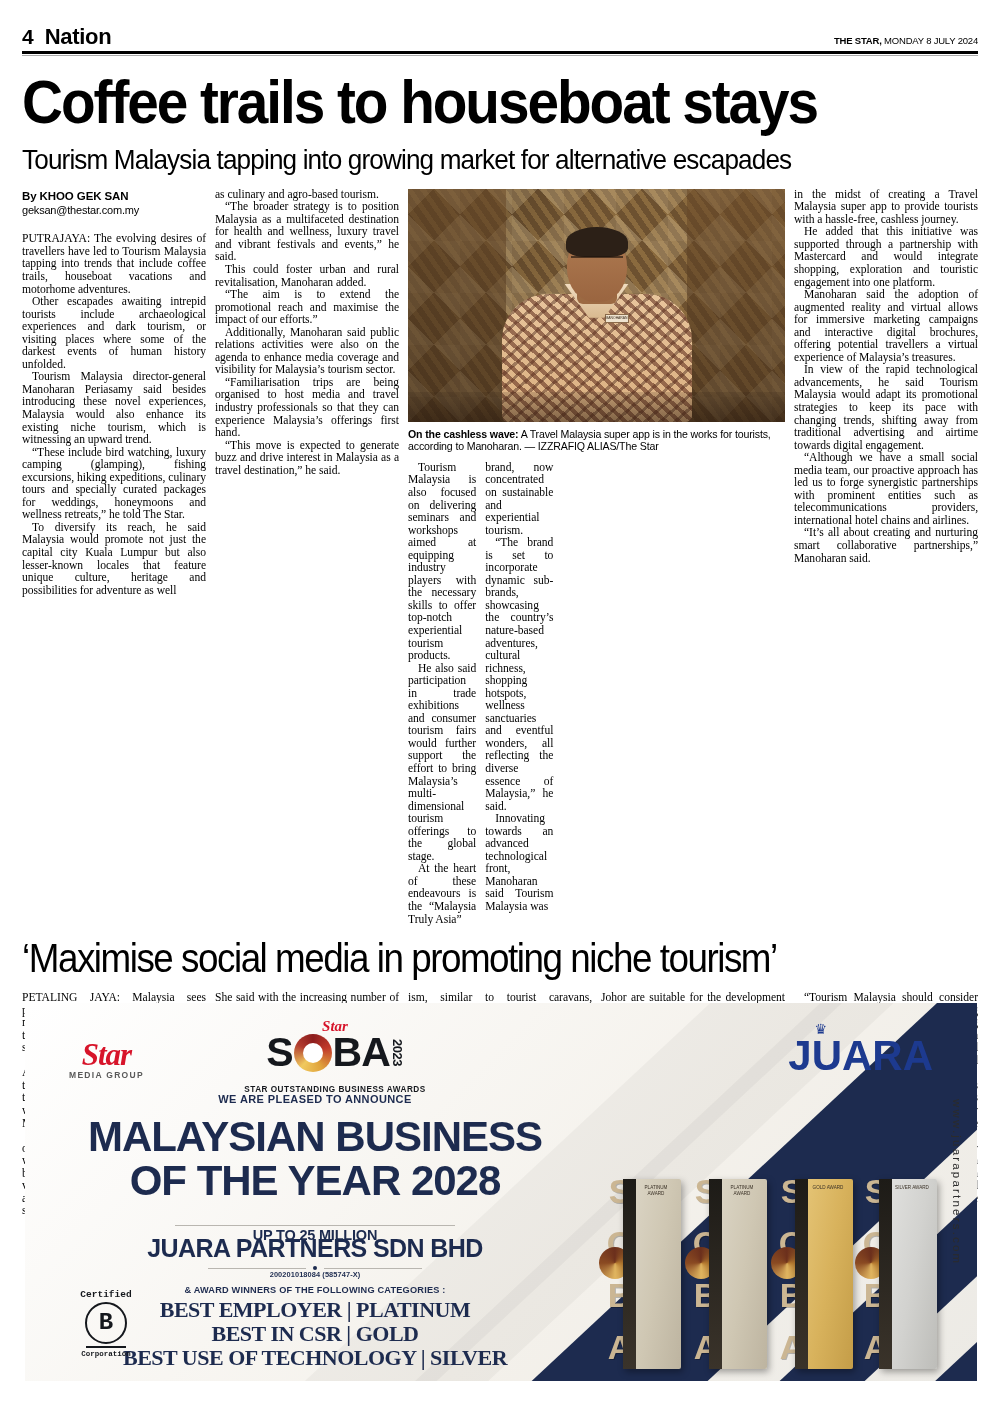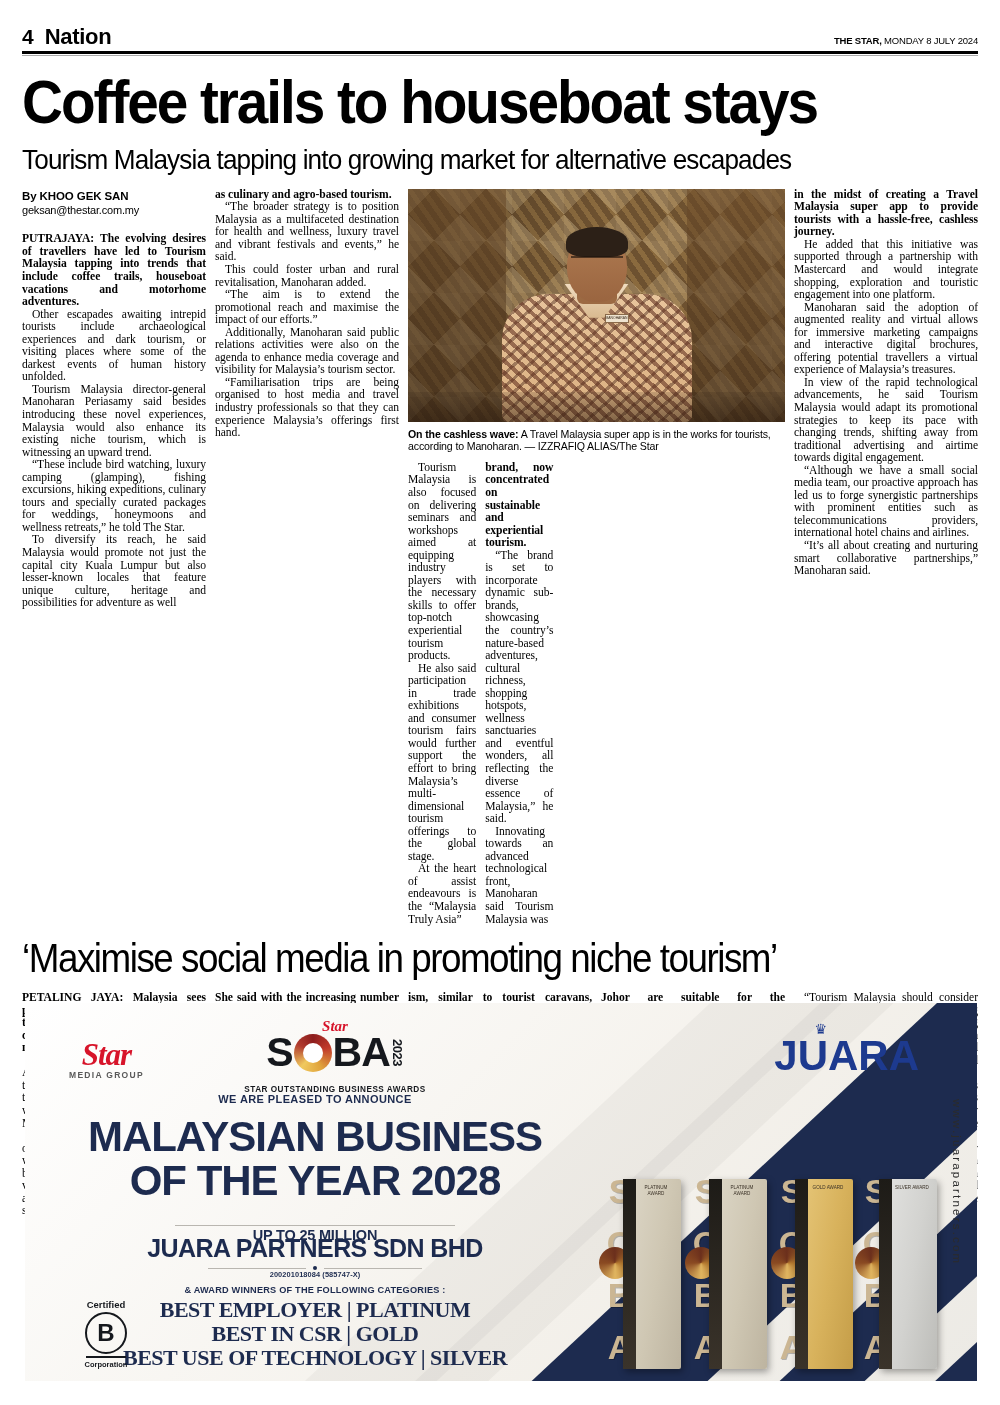--- a/index.html
+++ b/index.html
@@ -82,21 +82,21 @@
   p.body {
     font-family: "Liberation Serif", serif;
     font-size: 11.6px;
     line-height: 12.55px;
     text-align: justify;
     text-indent: 10px;
     hyphens: auto;
     -webkit-hyphens: auto;
     letter-spacing: -0.04px;
   }
-  p.body.noindent { text-indent: 0; font-weight: bold; }
+  p.body.noindent { text-indent: 0; }
 
   
   .photo-block { grid-column: 3 / span 2; }
   .photo {
     width: 100%;
     height: 233px;
     position: relative;
     overflow: hidden;
     background: #4b2f1c;
   }
@@ -298,34 +298,34 @@
     position: absolute; left: 0; right: 0; top: 282px;
     font-family: "Liberation Sans", sans-serif; font-weight: 700;
     font-size: 9.2px; color: #1d2b4f; letter-spacing: 0.2px;
   }
   .ad-cats {
     position: absolute; left: 0; right: 0; top: 295px;
     font-family: Liberation Serif, serif; font-weight: 700;
     font-size: 22px; line-height: 24px; color: #1d2b4f; letter-spacing: -0.5px;
   }
   .bcorp {
-    position: absolute; left: 48px; top: 296px; width: 66px; text-align: center;
-    font-family: Liberation Sans, sans-serif; color: #15181d;
+    position: absolute; left: 48px; top: 286px; width: 66px; text-align: center;
+    font-family: Liberation Mono, monospace; color: #15181d;
   }
   .bcorp .lbl { font-size: 9.5px; font-weight: 700; }
   .bcorp .circle {
     width: 42px; height: 42px; border: 2.2px solid #15181d; border-radius: 50%;
     margin: 2px auto 1px; display: flex; align-items: center; justify-content: center;
     font-size: 24px; font-weight: 700; line-height: 1;
   }
   .bcorp .bar { width: 40px; height: 2px; background: #15181d; margin: 2px auto 2px; }
   .bcorp .cap { font-size: 7.5px; font-weight: 700; }
 
   .juara-logo {
-    position: absolute; right: 58px; top: 32px;
+    position: absolute; right: 44px; top: 32px;
     font-family: "Liberation Sans", sans-serif; font-weight: 700;
     font-size: 42px; color: #1d3a8f; letter-spacing: 0px; line-height: 1;
   }
   .juara-crown {
     position: absolute; right: 150px; top: 20px;
     color: #1d3a8f; font-size: 14px; line-height: 1;
   }
   .ad-url {
     position: absolute; right: 14px; top: 96px;
     writing-mode: vertical-rl;
@@ -399,20 +399,21 @@
       <p class="body">To diversify its reach, he said Malaysia would promote not just the capital city Kuala Lumpur but also lesser-known locales that feature unique culture, heritage and possibilities for adventure as well</p>
     </div>
 
     <div class="col">
       <p class="body noindent">as culinary and agro-based tourism.</p>
       <p class="body">“The broader strategy is to position Malaysia as a multifaceted destination for health and wellness, luxury travel and vibrant festivals and events,” he said.</p>
       <p class="body">This could foster urban and rural revitalisation, Manoharan added.</p>
       <p class="body">“The aim is to extend the promotional reach and maximise the impact of our efforts.”</p>
       <p class="body">Additionally, Manoharan said public relations activities were also on the agenda to enhance media coverage and visibility for Malaysia’s tourism sector.</p>
       <p class="body">“Familiarisation trips are being organised to host media and travel industry professionals so that they can experience Malaysia’s offerings first hand.</p>
+      <p class="body">“This move is expected to generate buzz and drive interest in Malaysia as a travel destination,” he said.</p>
     </div>
 
     <div class="photo-block">
       <div class="photo">
         <div class="photo-bg"></div>
         <div class="photo-wallpattern"></div>
         <div class="photo-sidepanel l"></div>
         <div class="photo-sidepanel r"></div>
         <div class="subject">
           <div class="subj-body"></div>
@@ -425,21 +426,21 @@
         </div>
         <div class="photo-floor"></div>
       </div>
       <div class="caption">
         <b>On the cashless wave:</b><span> A Travel Malaysia super app is in the works for tourists, according to Manoharan. — IZZRAFIQ ALIAS/The Star</span>
       </div>
       <div class="cols" style="column-gap:9px">
         <div class="col" style="grid-column:1/span 1">
           <p class="body">Tourism Malaysia is also focused on delivering seminars and workshops aimed at equipping industry players with the necessary skills to offer top-notch experiential tourism products.</p>
           <p class="body">He also said participation in trade exhibitions and consumer tourism fairs would further support the effort to bring Malaysia’s multi-dimensional tourism offerings to the global stage.</p>
-          <p class="body">At the heart of assist endeavours is the “Malaysia Truly Asia”</p>
+          <p class="body">At the heart of these endeavours is the “Malaysia Truly Asia”</p>
         </div>
         <div class="col" style="grid-column:2/span 1">
           <p class="body noindent">brand, now concentrated on sustainable and experiential tourism.</p>
           <p class="body">“The brand is set to incorporate dynamic sub-brands, showcasing the country’s nature-based adventures, cultural richness, shopping hotspots, wellness sanctuaries and eventful wonders, all reflecting the diverse essence of Malaysia,” he said.</p>
           <p class="body">Innovating towards an advanced technological front, Manoharan said Tourism Malaysia was</p>
         </div>
       </div>
     </div>
 
     <div class="col">

